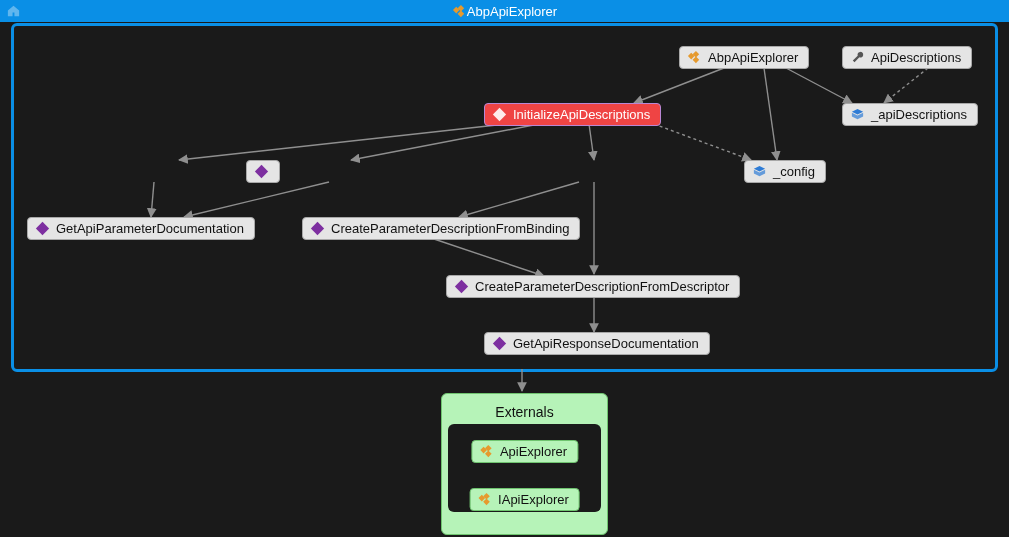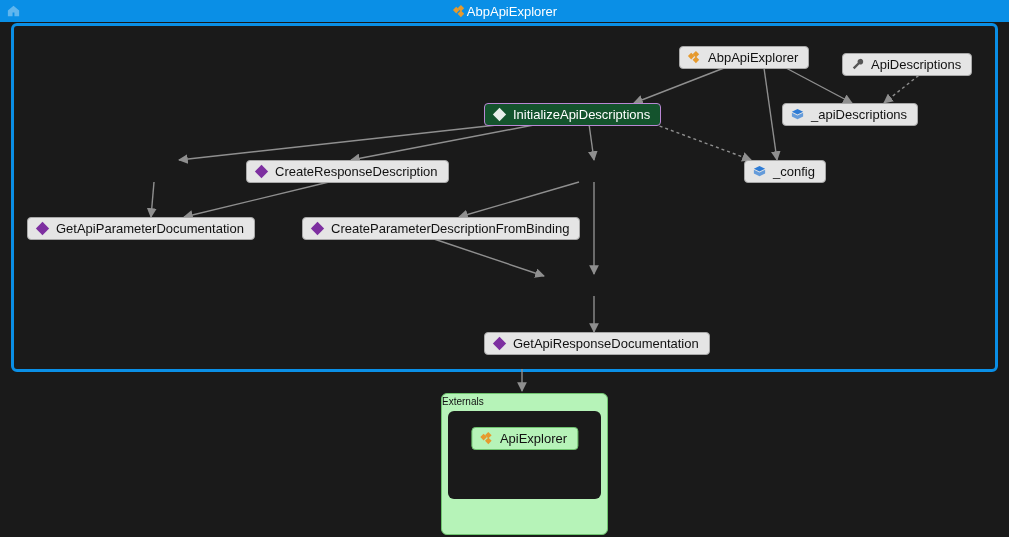--- a/index.html
+++ b/index.html
@@ -1,22 +1,22 @@
 <!DOCTYPE html>
 <html><head>
 <meta charset="utf-8">
 <style>
   html,body{margin:0;padding:0;background:#1a1a1a;font-family:"Segoe UI",Arial,sans-serif;width:1009px;height:537px;overflow:hidden}
   .titlebar{background:#0a8fe6;height:22px;display:flex;align-items:center;justify-content:center;color:#fff;font-size:13px;position:relative}
   .titlebar .home{position:absolute;left:6px;top:3px;opacity:.35}
   .main-frame{border:3px solid #0a8fe6;border-radius:6px;margin:1px 11px 0 11px;height:343px;position:relative}
   .node{position:absolute;background:#e5e5e5;border:1px solid #a8a8a8;border-radius:4px;font-size:13px;color:#111;display:flex;align-items:center;gap:6px;padding:3px 10px 3px 7px;white-space:nowrap}
-  .node.sel{background:#14532d;border-color:#b987d4;color:#fff}
+  .node.sel{background:#ef4444;border-color:#b987d4;color:#fff}
   .ext-frame{position:absolute;left:441px;top:393px;width:165px;height:140px;background:#b6f3b8;border:1px solid #6fc46f;border-radius:6px}
-  .ext-title{font-size:10px;color:#111;padding:2px 0 4px}
+  .ext-title{font-size:14px;color:#111;text-align:center;padding:10px 0 4px}
   .ext-inner{background:#1a1a1a;border-radius:6px;margin:0 6px 6px 6px;height:88px;position:relative}
   .ext-node{position:absolute;background:#b6f3b8;border:1px solid #6fc46f;border-radius:4px;font-size:13px;color:#111;display:flex;align-items:center;gap:6px;padding:3px 10px 3px 7px;left:50%;transform:translateX(-50%)}
   svg.arrows{position:absolute;left:0;top:0;pointer-events:none}
   .ic{display:inline-flex;width:15px;height:15px;align-items:center;justify-content:center}
 </style>
 </head>
 <body>
 
 <div class="titlebar">
   <span class="home">
@@ -65,54 +65,53 @@
   <div class="node" style="left:665px;top:20px">
     <span class="ic">
         <svg width="15" height="15" viewBox="0 0 16 16">
           <rect x="2" y="4" width="5" height="5" fill="#e69a2e" transform="rotate(45 4.5 6.5)"></rect>
           <rect x="7" y="2" width="5" height="5" fill="#e69a2e" transform="rotate(45 9.5 4.5)"></rect>
           <rect x="7" y="8" width="5" height="5" fill="#e69a2e" transform="rotate(45 9.5 10.5)"></rect>
         </svg>
       </span>
     <span>AbpApiExplorer</span>
   </div>
-  <div class="node" style="left:828px;top:27px">
+  <div class="node" style="left:828px;top:20px">
     <span class="ic">
         <svg width="15" height="15" viewBox="0 0 16 16">
           <path d="M11 2a3 3 0 00-2.8 4L3 11.2 4.8 13l5.2-5.2A3 3 0 1011 2z" fill="#555"></path>
         </svg>
       </span>
     <span>ApiDescriptions</span>
   </div>
 
   <div class="node sel" style="left:470px;top:77px">
     <span class="ic">
         <svg width="15" height="15" viewBox="0 0 16 16">
           <rect x="3" y="3" width="10" height="10" fill="#fff" fill-opacity="0.9" transform="rotate(45 8 8)"></rect>
         </svg>
       </span>
     <span>InitializeApiDescriptions</span>
   </div>
-  <div class="node" style="left:768px;top:77px">
+  <div class="node" style="left:828px;top:77px">
     <span class="ic">
         <svg width="15" height="15" viewBox="0 0 16 16">
           <path d="M8 2l6 3-6 3-6-3z" fill="#2e7cd6"></path>
           <path d="M2 6v4l6 3 6-3V6l-6 3z" fill="#2e7cd6" fill-opacity="0.7"></path>
         </svg>
       </span>
     <span>_apiDescriptions</span>
   </div>
 
   <div class="node" style="left:232px;top:134px">
     <span class="ic">
         <svg width="15" height="15" viewBox="0 0 16 16">
           <rect x="3" y="3" width="10" height="10" fill="#7d2fa0" transform="rotate(45 8 8)"></rect>
         </svg>
       </span>
-    <span>CreateResponseDescription</span>
   </div>
   <div class="node" style="left:730px;top:134px">
     <span class="ic">
         <svg width="15" height="15" viewBox="0 0 16 16">
           <path d="M8 2l6 3-6 3-6-3z" fill="#2e7cd6"></path>
           <path d="M2 6v4l6 3 6-3V6l-6 3z" fill="#2e7cd6" fill-opacity="0.7"></path>
         </svg>
       </span>
     <span>_config</span>
   </div>
@@ -127,20 +126,28 @@
   </div>
   <div class="node" style="left:288px;top:191px">
     <span class="ic">
         <svg width="15" height="15" viewBox="0 0 16 16">
           <rect x="3" y="3" width="10" height="10" fill="#7d2fa0" transform="rotate(45 8 8)"></rect>
         </svg>
       </span>
     <span>CreateParameterDescriptionFromBinding</span>
   </div>
 
+  <div class="node" style="left:432px;top:249px">
+    <span class="ic">
+        <svg width="15" height="15" viewBox="0 0 16 16">
+          <rect x="3" y="3" width="10" height="10" fill="#7d2fa0" transform="rotate(45 8 8)"></rect>
+        </svg>
+      </span>
+    <span>CreateParameterDescriptionFromDescriptor</span>
+  </div>
 
   <div class="node" style="left:470px;top:306px">
     <span class="ic">
         <svg width="15" height="15" viewBox="0 0 16 16">
           <rect x="3" y="3" width="10" height="10" fill="#7d2fa0" transform="rotate(45 8 8)"></rect>
         </svg>
       </span>
     <span>GetApiResponseDocumentation</span>
   </div>
 </div>
@@ -160,14 +167,24 @@
     <div class="ext-node" style="top:16px">
       <span class="ic">
           <svg width="15" height="15" viewBox="0 0 16 16">
             <rect x="2" y="4" width="5" height="5" fill="#e69a2e" transform="rotate(45 4.5 6.5)"></rect>
             <rect x="7" y="2" width="5" height="5" fill="#e69a2e" transform="rotate(45 9.5 4.5)"></rect>
             <rect x="7" y="8" width="5" height="5" fill="#e69a2e" transform="rotate(45 9.5 10.5)"></rect>
           </svg>
         </span>
       <span>ApiExplorer</span>
     </div>
+    <div class="ext-node" style="top:64px">
+      <span class="ic">
+          <svg width="15" height="15" viewBox="0 0 16 16">
+            <rect x="2" y="4" width="5" height="5" fill="#e69a2e" transform="rotate(45 4.5 6.5)"></rect>
+            <rect x="7" y="2" width="5" height="5" fill="#e69a2e" transform="rotate(45 9.5 4.5)"></rect>
+            <rect x="7" y="8" width="5" height="5" fill="#e69a2e" transform="rotate(45 9.5 10.5)"></rect>
+          </svg>
+        </span>
+      <span>IApiExplorer</span>
+    </div>
   </div>
 </div>
 
 </body></html>

